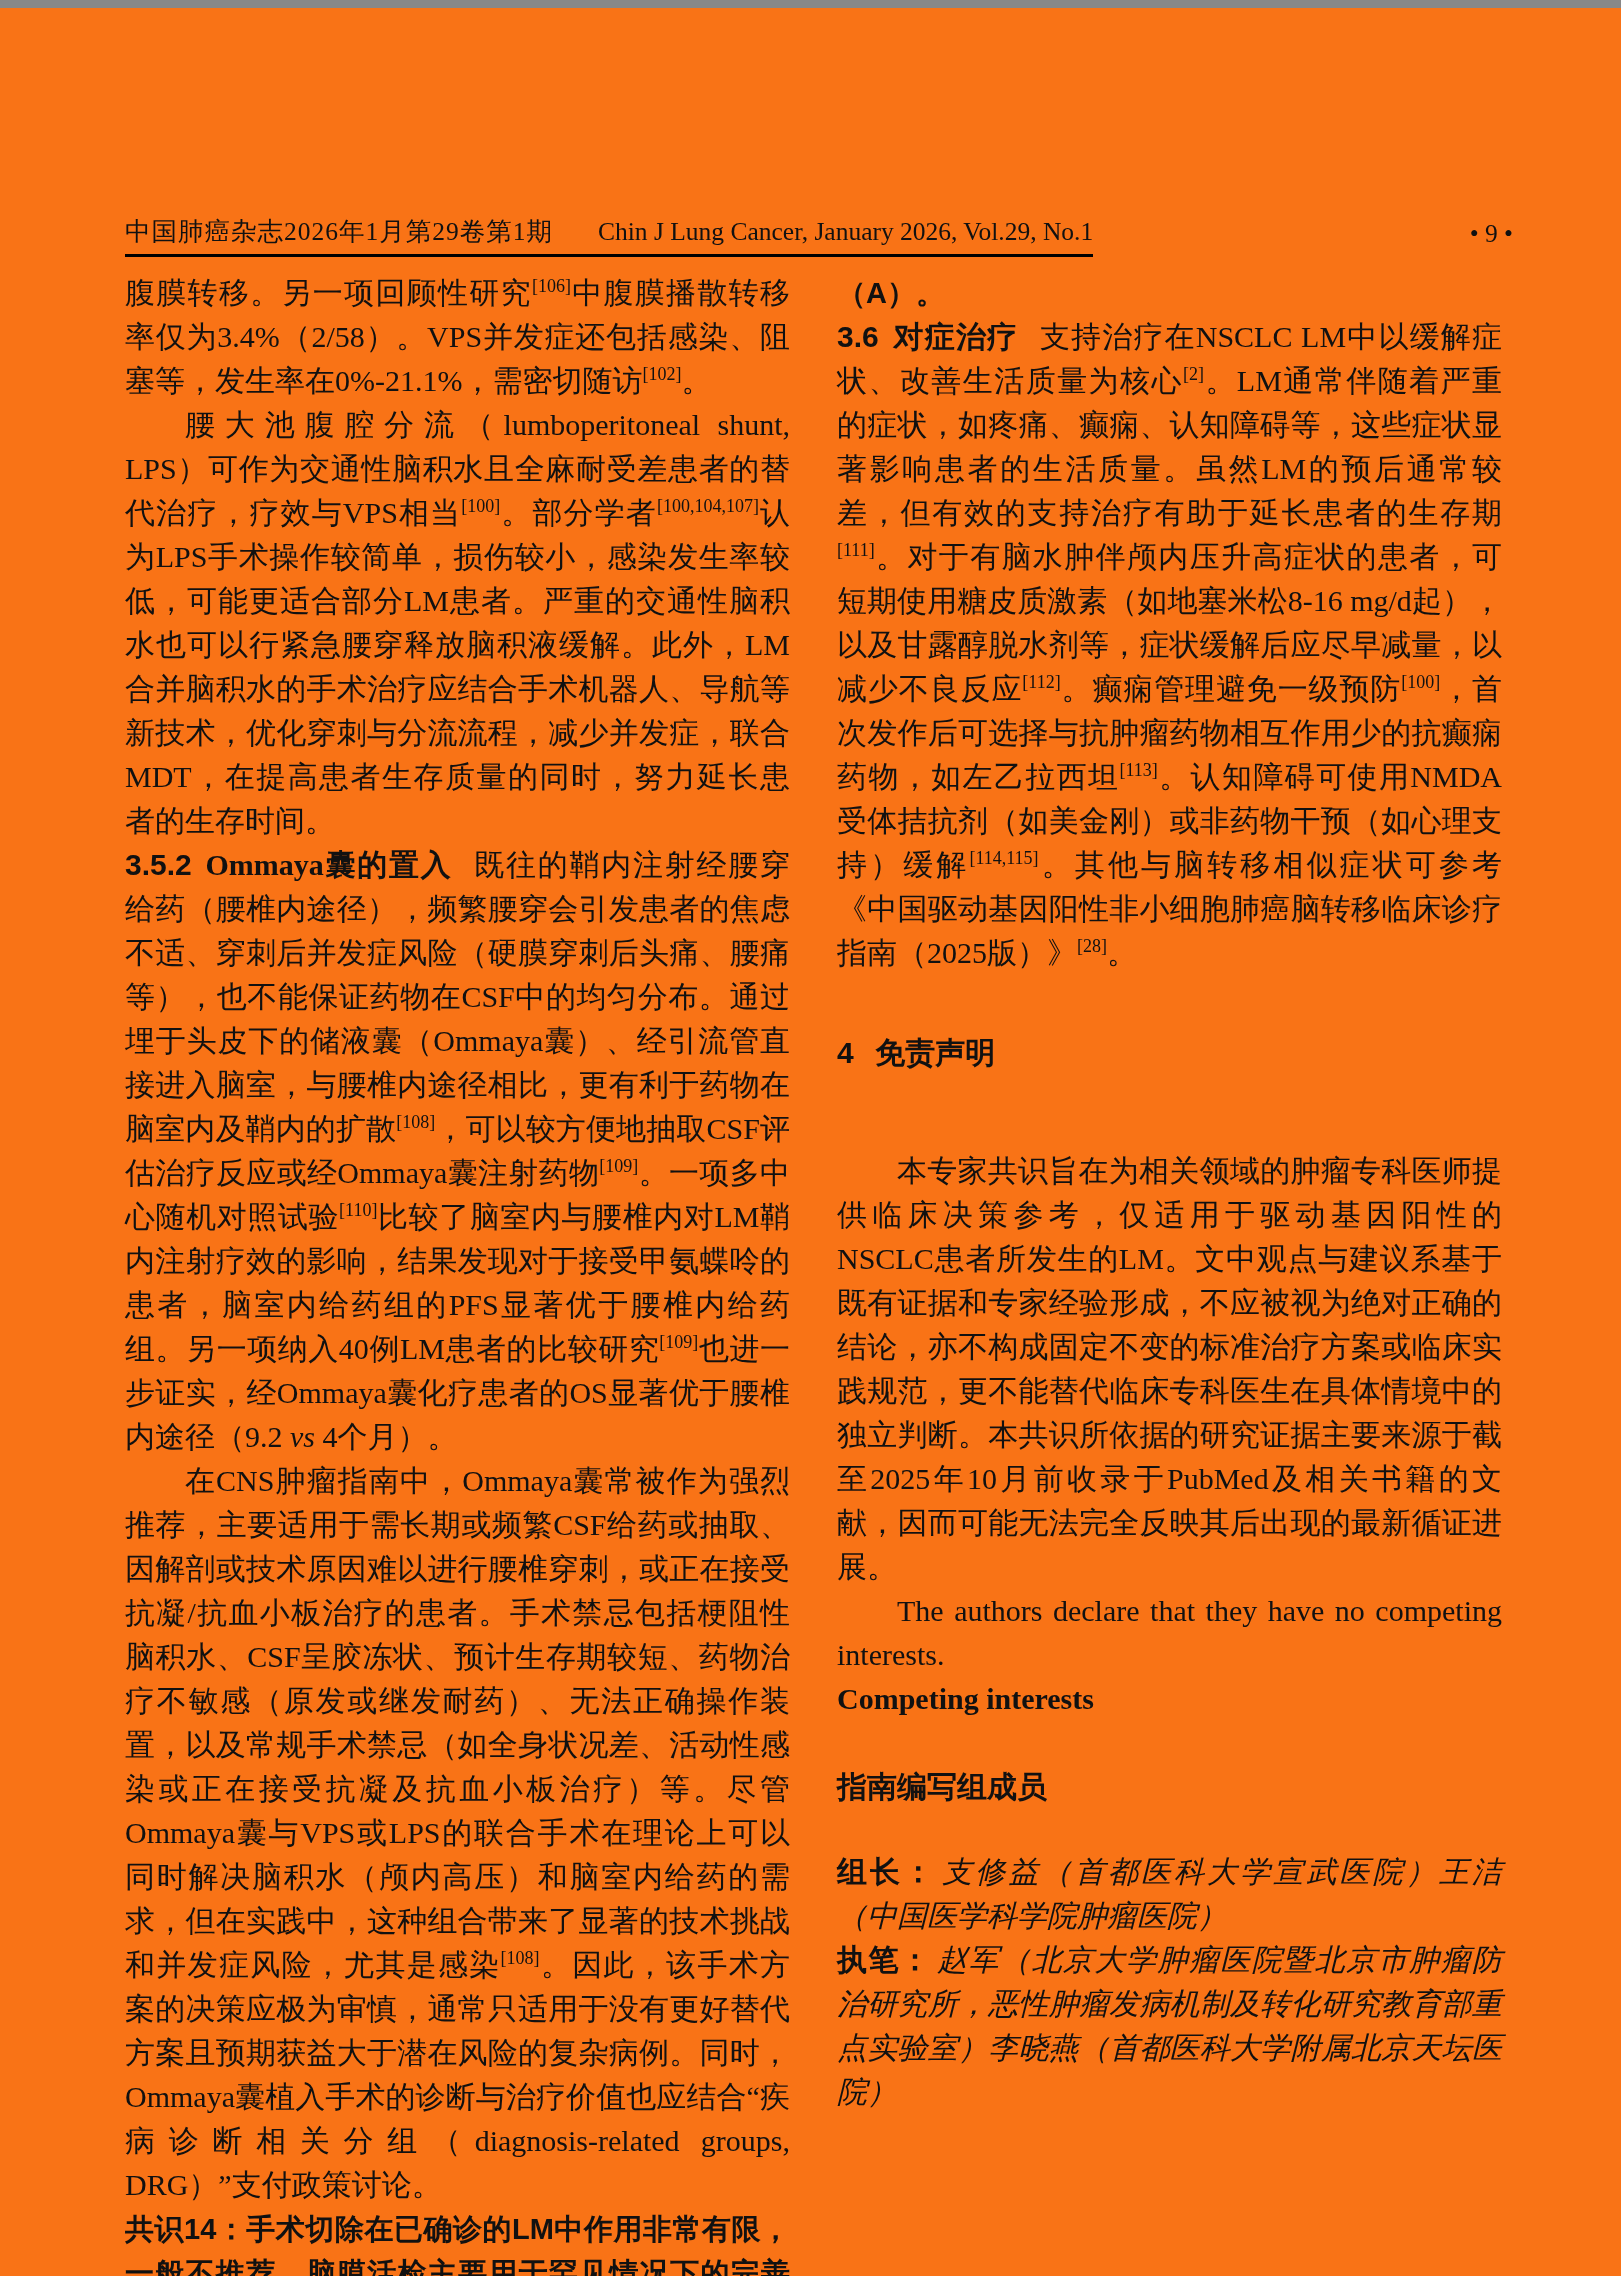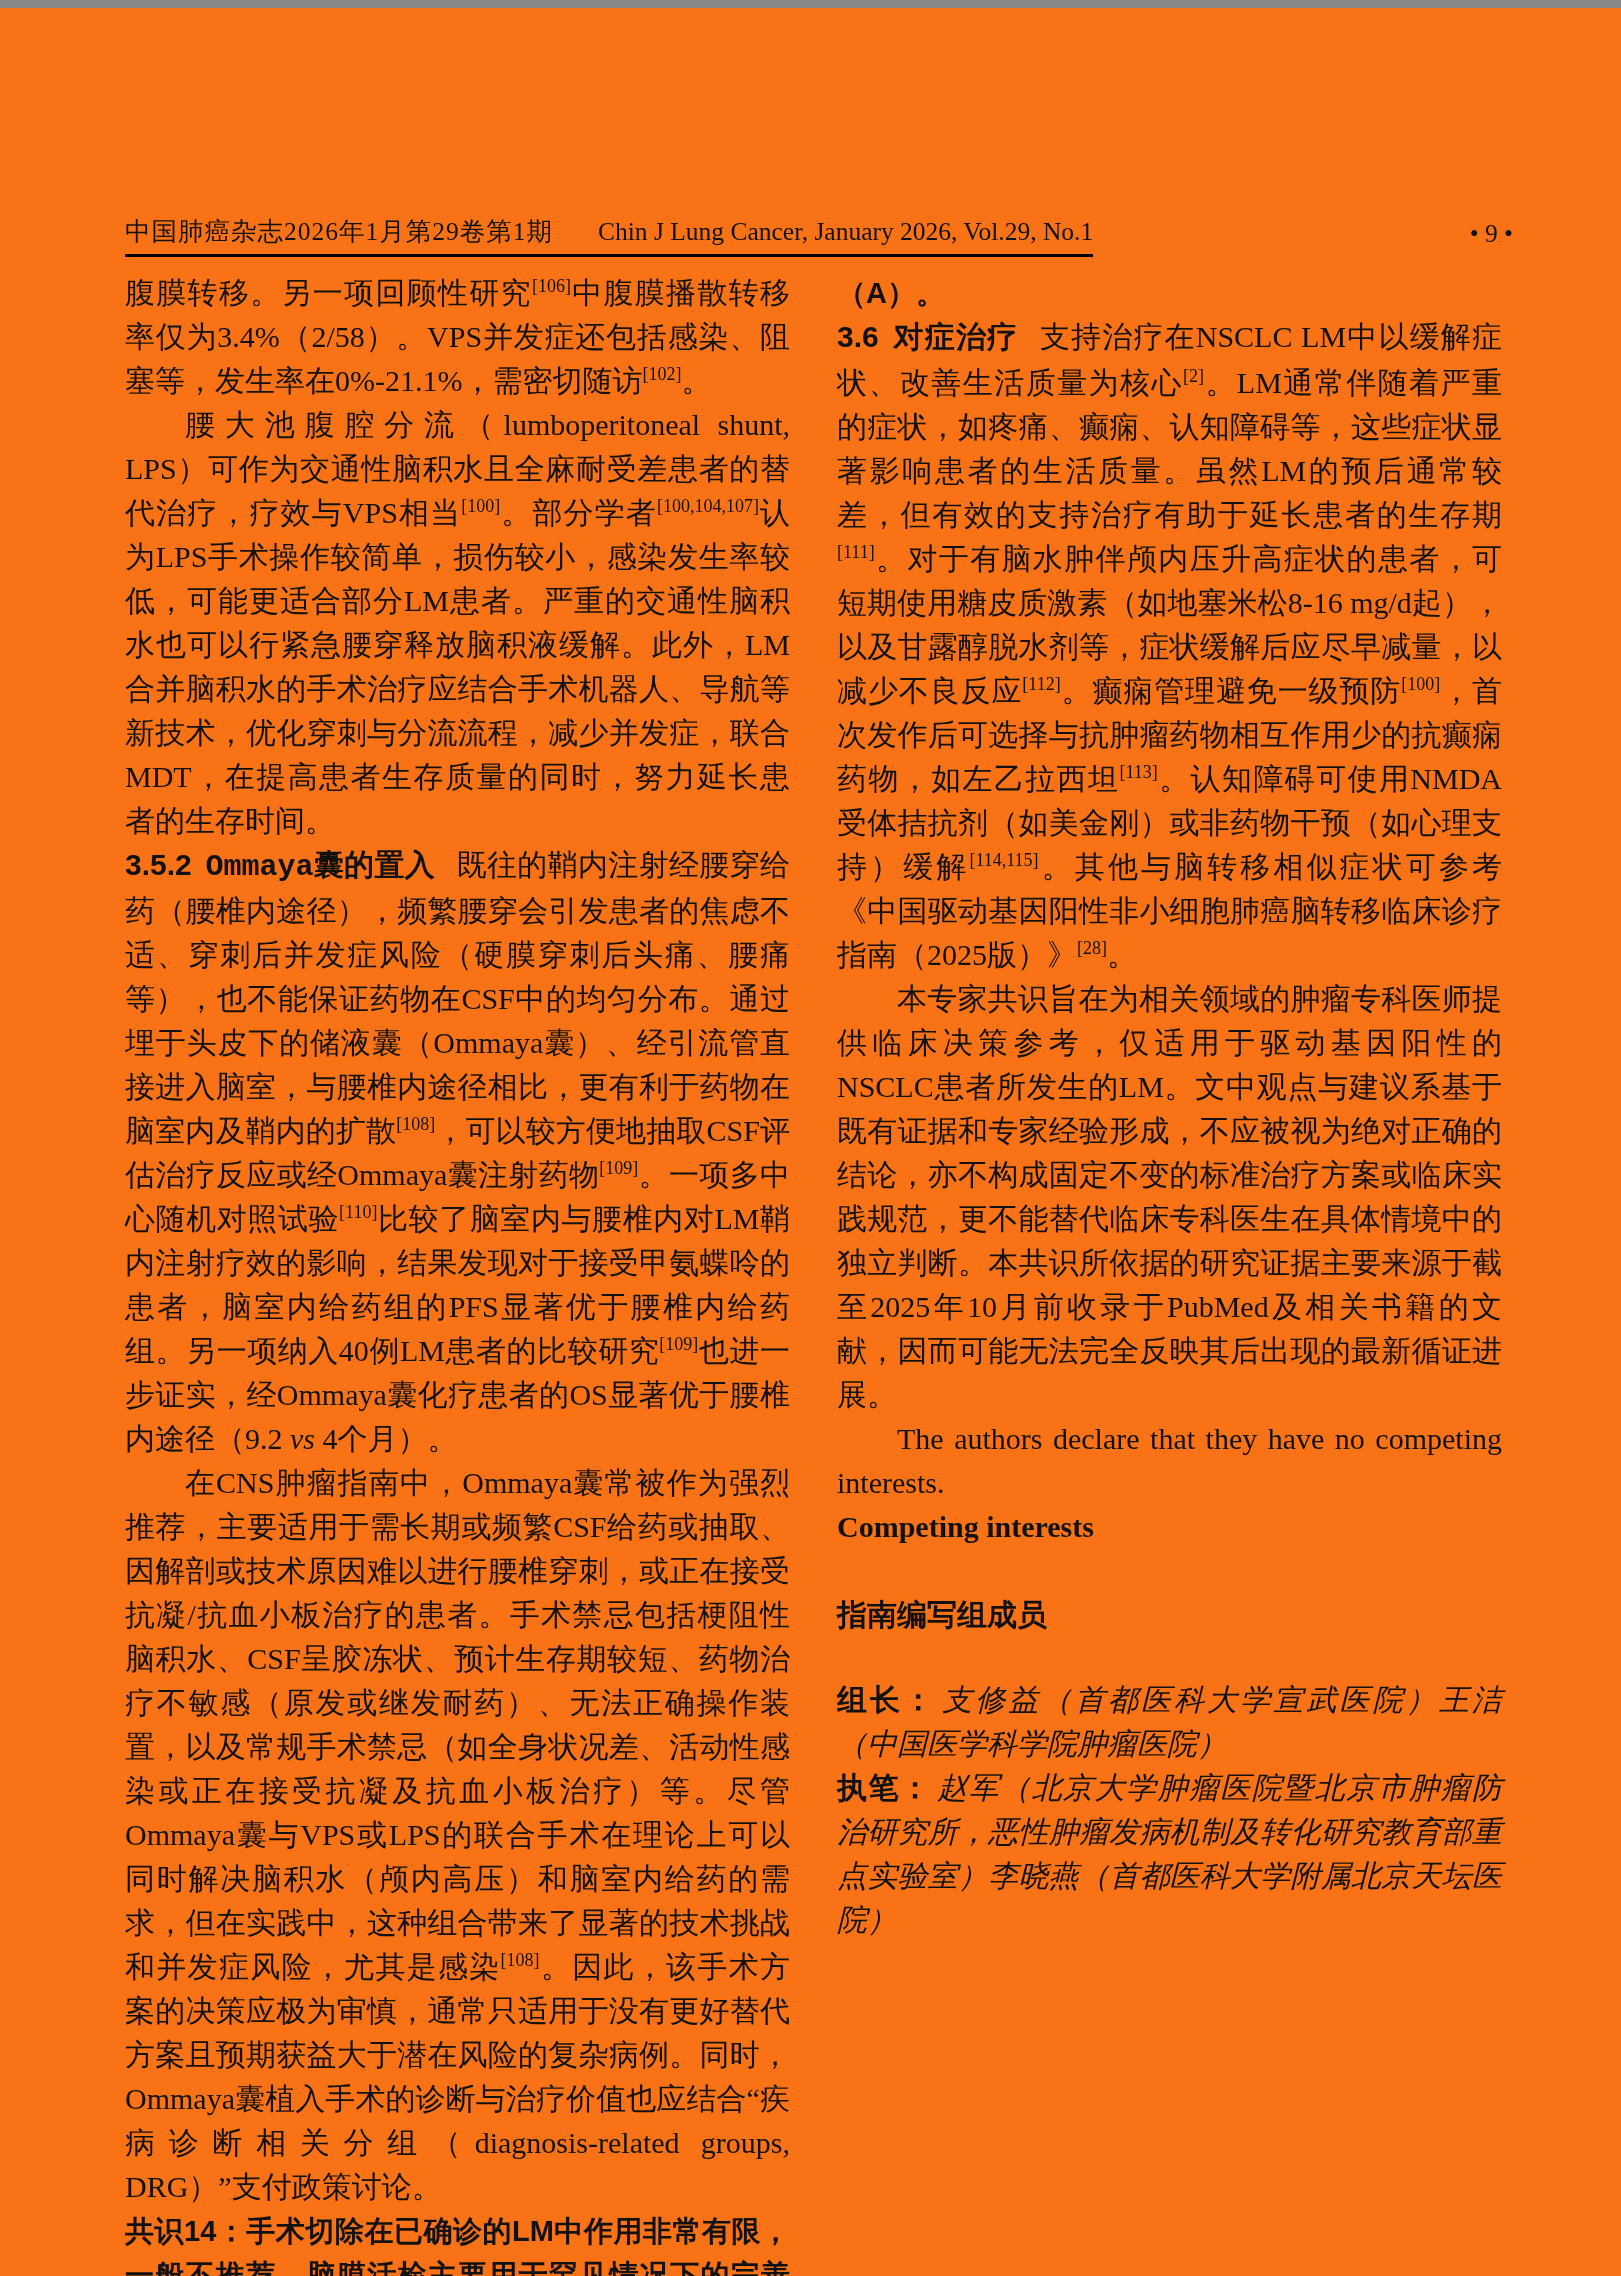--- a/index.html
+++ b/index.html
@@ -55,21 +55,21 @@
     font-family: "Liberation Sans", "DejaVu Sans", sans-serif;
     font-weight: bold;
     font-size: 29px;
   }
   .run-in-label {
     font-family: "Liberation Sans", "DejaVu Sans", sans-serif;
     font-weight: bold;
     margin-right: 13.7px;
   }
   .run-in-title {
-    font-family: Liberation Mono, monospace;
+    font-family: Liberation Serif, serif;
     font-weight: bold;
     margin-right: 21.6px;
   }
 
   .section-heading {
     font-family: "Liberation Sans", "DejaVu Sans", sans-serif;
     font-weight: bold;
     font-size: 30px;
     margin: 56px 0 74px 0;
   }
@@ -115,20 +115,21 @@
     <p class="para"><span class="run-in-label">3.5.2</span><span class="run-in-title">Ommaya囊的置入</span><span>既往的鞘内注射经腰穿给药（腰椎内途径），频繁腰穿会引发患者的焦虑不适、穿刺后并发症风险（硬膜穿刺后头痛、腰痛等），也不能保证药物在CSF中的均匀分布。通过埋于头皮下的储液囊（Ommaya囊）、经引流管直接进入脑室，与腰椎内途径相比，更有利于药物在脑室内及鞘内的扩散<sup>[108]</sup>，可以较方便地抽取CSF评估治疗反应或经Ommaya囊注射药物<sup>[109]</sup>。一项多中心随机对照试验<sup>[110]</sup>比较了脑室内与腰椎内对LM鞘内注射疗效的影响，结果发现对于接受甲氨蝶呤的患者，脑室内给药组的PFS显著优于腰椎内给药组。另一项纳入40例LM患者的比较研究<sup>[109]</sup>也进一步证实，经Ommaya囊化疗患者的OS显著优于腰椎内途径（9.2 <i>vs</i> 4个月）。</span></p>
     <p class="para indent">在CNS肿瘤指南中，Ommaya囊常被作为强烈推荐，主要适用于需长期或频繁CSF给药或抽取、因解剖或技术原因难以进行腰椎穿刺，或正在接受抗凝/抗血小板治疗的患者。手术禁忌包括梗阻性脑积水、CSF呈胶冻状、预计生存期较短、药物治疗不敏感（原发或继发耐药）、无法正确操作装置，以及常规手术禁忌（如全身状况差、活动性感染或正在接受抗凝及抗血小板治疗）等。尽管Ommaya囊与VPS或LPS的联合手术在理论上可以同时解决脑积水（颅内高压）和脑室内给药的需求，但在实践中，这种组合带来了显著的技术挑战和并发症风险，尤其是感染<sup>[108]</sup>。因此，该手术方案的决策应极为审慎，通常只适用于没有更好替代方案且预期获益大于潜在风险的复杂病例。同时，Ommaya囊植入手术的诊断与治疗价值也应结合“疾病诊断相关分组（diagnosis-related groups, DRG）”支付政策讨论。</p>
     <p class="para consensus">共识14：手术切除在已确诊的LM中作用非常有限，一般不推荐。脑膜活检主要用于罕见情况下的完善诊断。如瘤体巨大、局限且症状显著，可行减瘤手术，为后续综合治疗争取时间（A）。</p>
 
   </div>
 
   <div class="col col-right">
     <p class="para consensus">（A）。</p>
     <p class="para"><span class="run-in-label">3.6</span><span class="run-in-title">对症治疗</span><span>支持治疗在NSCLC LM中以缓解症状、改善生活质量为核心<sup>[2]</sup>。LM通常伴随着严重的症状，如疼痛、癫痫、认知障碍等，这些症状显著影响患者的生活质量。虽然LM的预后通常较差，但有效的支持治疗有助于延长患者的生存期<sup>[111]</sup>。对于有脑水肿伴颅内压升高症状的患者，可短期使用糖皮质激素（如地塞米松8-16 mg/d起），以及甘露醇脱水剂等，症状缓解后应尽早减量，以减少不良反应<sup>[112]</sup>。癫痫管理避免一级预防<sup>[100]</sup>，首次发作后可选择与抗肿瘤药物相互作用少的抗癫痫药物，如左乙拉西坦<sup>[113]</sup>。认知障碍可使用NMDA受体拮抗剂（如美金刚）或非药物干预（如心理支持）缓解<sup>[114,115]</sup>。其他与脑转移相似症状可参考《中国驱动基因阳性非小细胞肺癌脑转移临床诊疗指南（2025版）》<sup>[28]</sup>。</span></p>
 
+    <h2 class="section-heading"><span class="sec-num">4</span><span>免责声明</span></h2>
 
     <p class="para indent">本专家共识旨在为相关领域的肿瘤专科医师提供临床决策参考，仅适用于驱动基因阳性的NSCLC患者所发生的LM。文中观点与建议系基于既有证据和专家经验形成，不应被视为绝对正确的结论，亦不构成固定不变的标准治疗方案或临床实践规范，更不能替代临床专科医生在具体情境中的独立判断。本共识所依据的研究证据主要来源于截至2025年10月前收录于PubMed及相关书籍的文献，因而可能无法完全反映其后出现的最新循证进展。</p>
 
     <p class="para competing-text">The authors declare that they have no competing interests.</p>
     <p class="para competing-heading">Competing interests</p>
 
     <h2 class="writing-group-heading">指南编写组成员</h2>
 
     <p class="para group-entry"><span class="group-label">组长：</span><span class="kai">支修益（首都医科大学宣武医院）王洁（中国医学科学院肿瘤医院）</span></p>
     <p class="para group-entry"><span class="group-label">执笔：</span><span class="kai">赵军（北京大学肿瘤医院暨北京市肿瘤防治研究所，恶性肿瘤发病机制及转化研究教育部重点实验室）李晓燕（首都医科大学附属北京天坛医院）</span></p>

